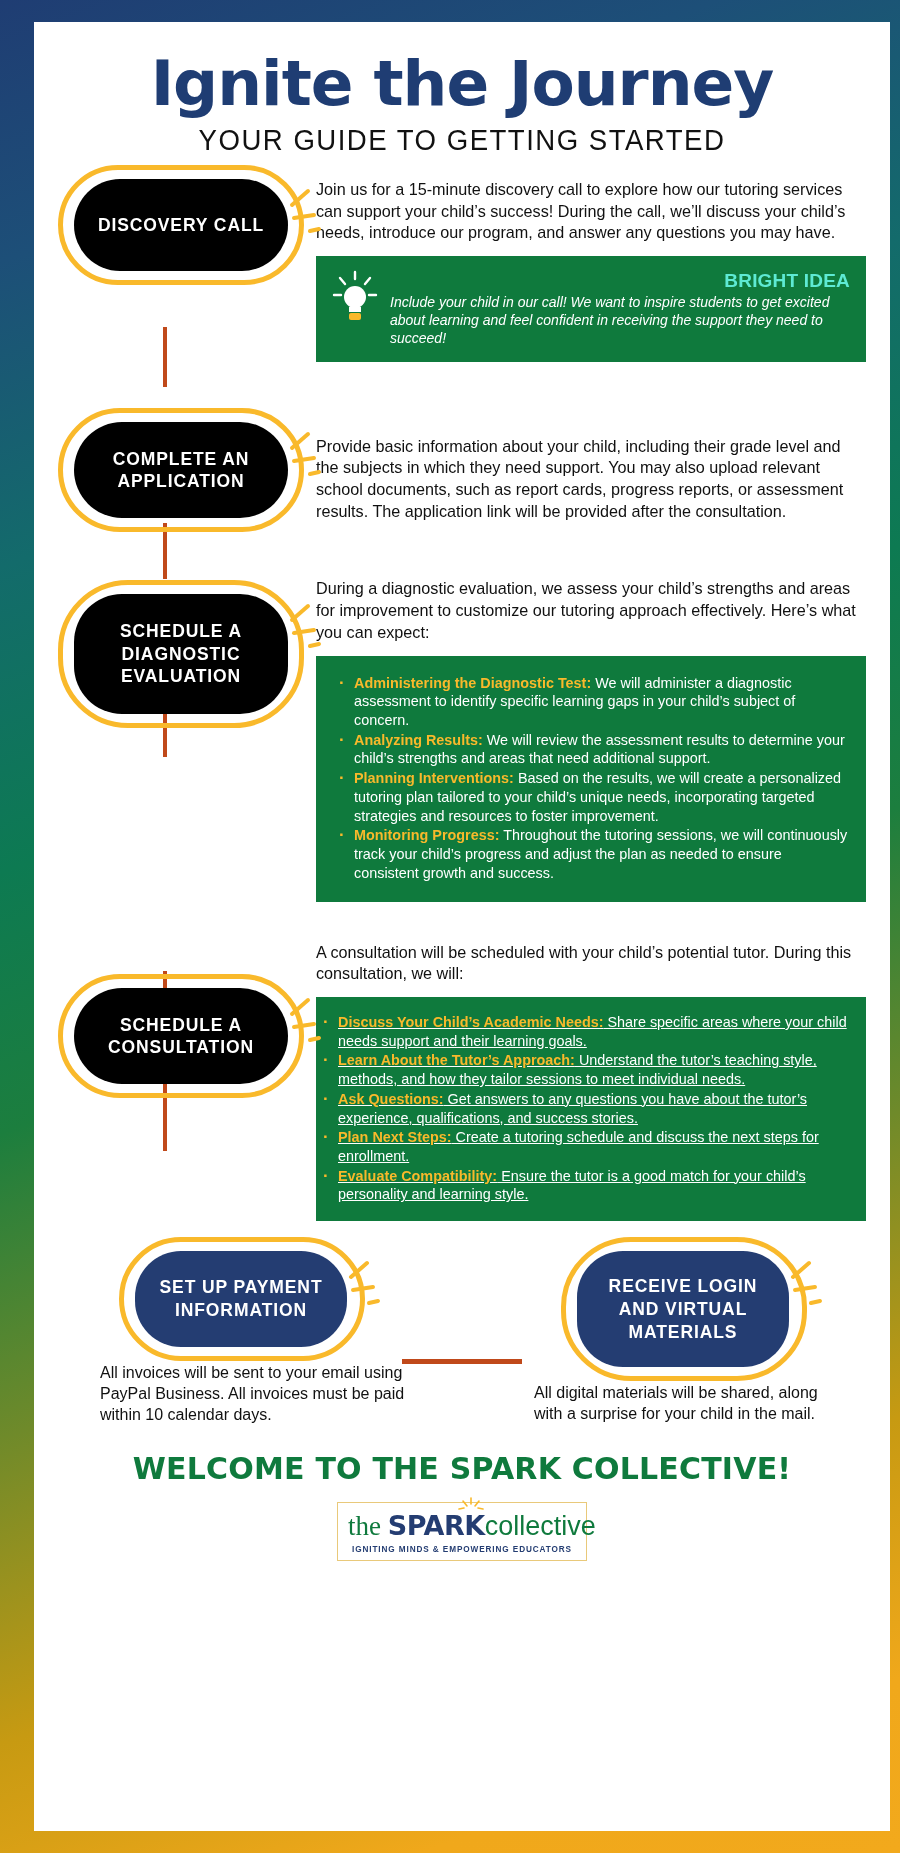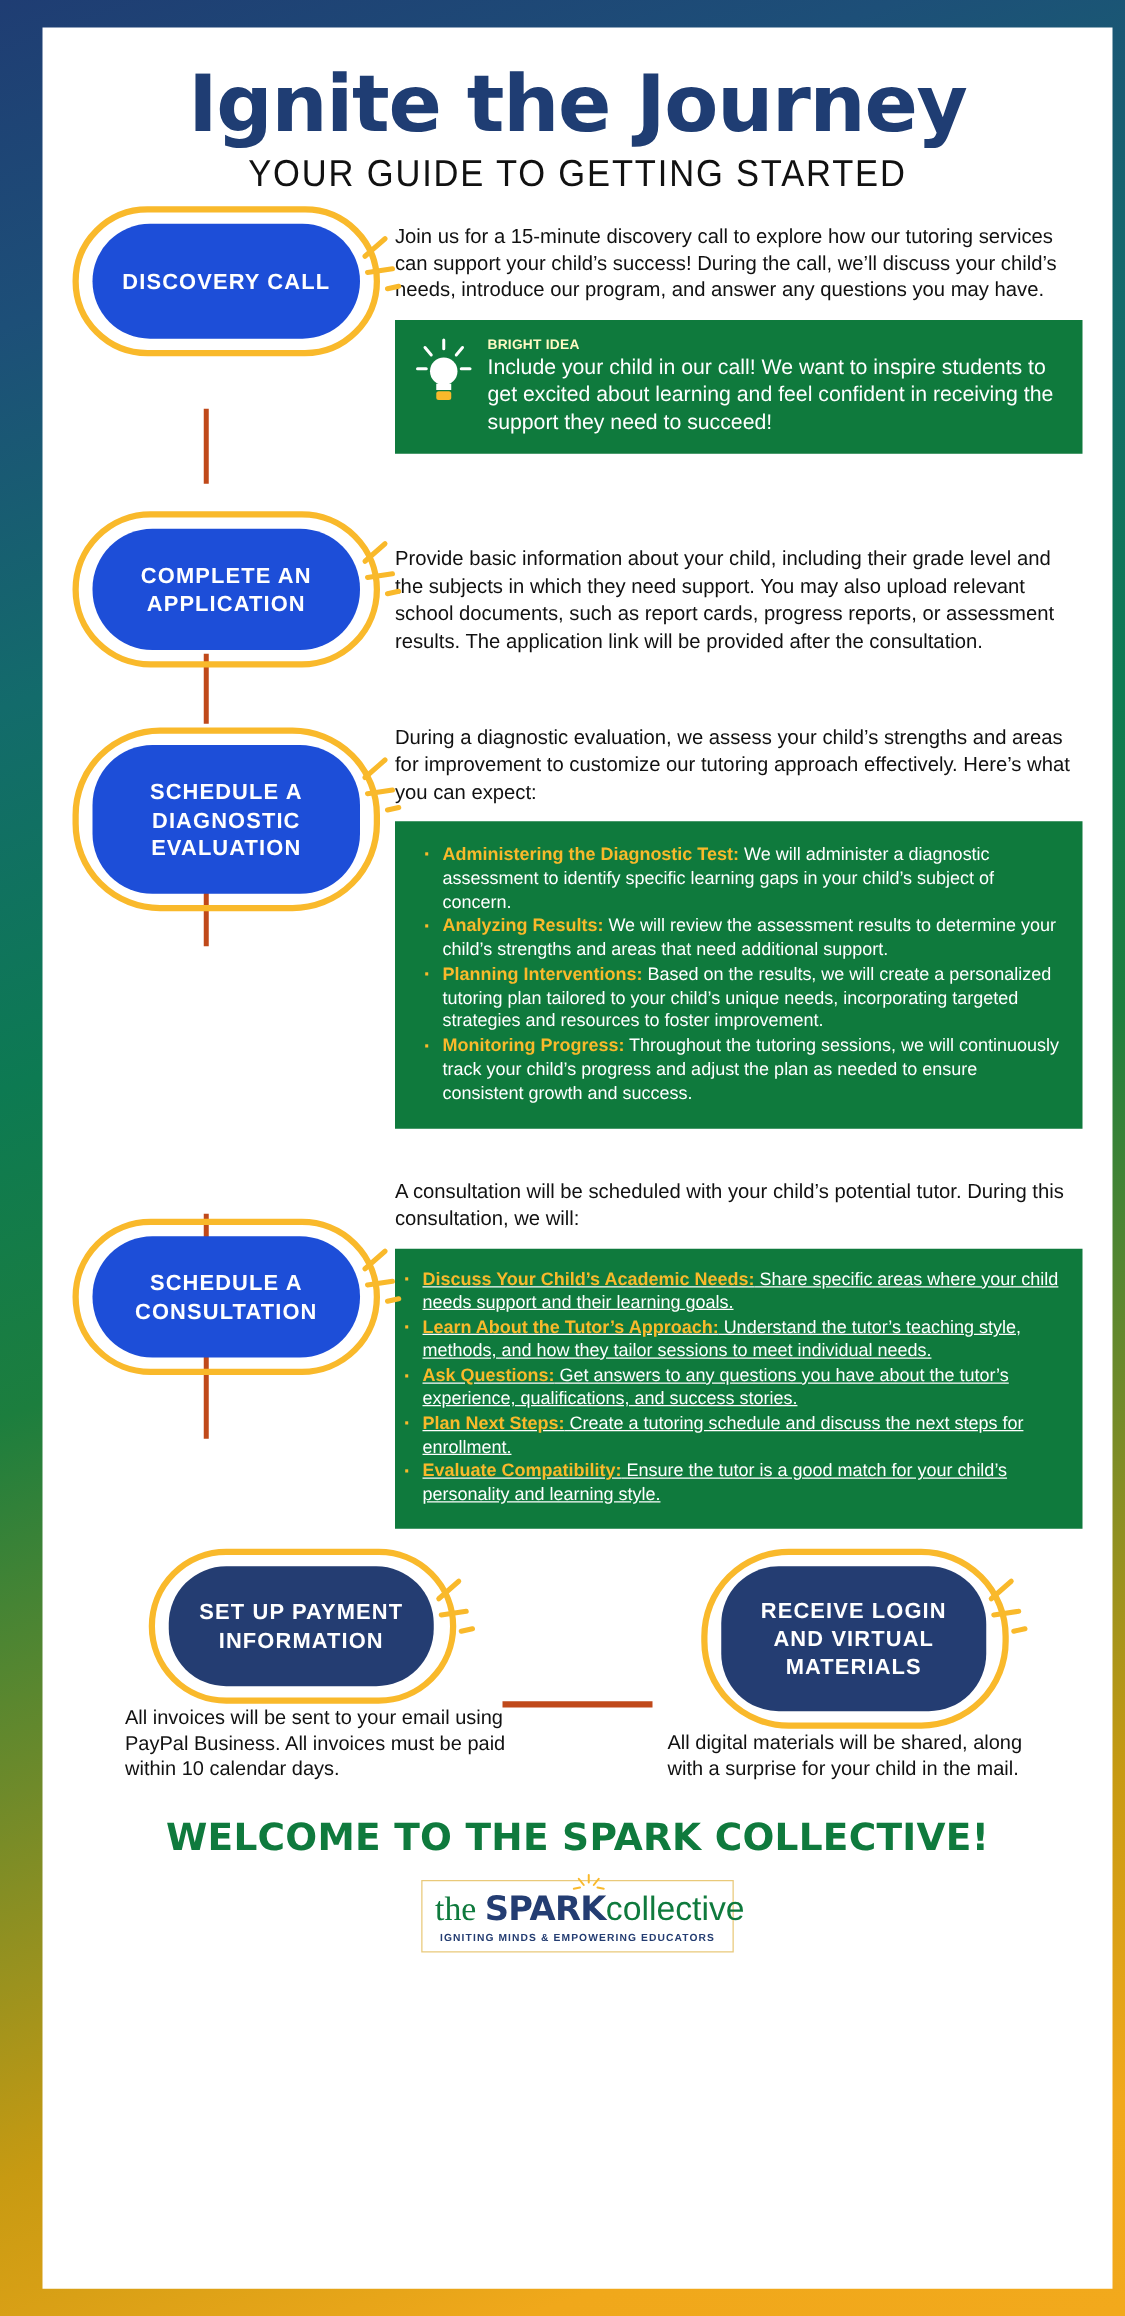--- a/index.html
+++ b/index.html
@@ -61,21 +61,21 @@
   .pill-wrap { position:relative; width:214px; }
   .pill-outline {
     position:absolute; left:-16px; top:-14px;
     width:246px; height:calc(100% + 28px);
     border:5px solid #f9b92b;
     border-radius:70px;
     box-sizing:border-box;
   }
   .pill {
     position:relative;
-    background:#1d4ed8;
+    background:#000000;
     color:#ffffff;
     border-radius:48px;
     text-align:center;
     font-size:17.5px;
     font-weight:bold;
     letter-spacing:0.9px;
     line-height:1.28;
     padding:26px 16px;
     min-height:92px;
     display:flex; align-items:center; justify-content:center;
@@ -102,31 +102,33 @@
   
   .green-box {
     background:#0f7a3d;
     color:#ffffff;
     padding:12px 14px;
     margin-top:12px;
   }
   .tip-box { display:flex; align-items:flex-start; gap:12px; padding:14px 16px; }
   .tip-text { flex:1; }
   .tip-title {
-    color:#fef9c3;
-    font-weight:bold;
-    font-size:11px;
+    color:#5eead4;
+    font-weight:bold;
+    font-size:19px;
     letter-spacing:0.2px;
     font-family:"Liberation Sans Narrow","Liberation Sans", sans-serif;
+    text-align:right;
   }
   .tip-body {
-    font-size:17px;
+    font-size:14px;
     line-height:1.3;
     margin-top:1px;
     font-family:"Liberation Sans Narrow","Liberation Sans", sans-serif;
+    font-style:italic;
   }
   .bullets { list-style:none; }
   .bullets li {
     position:relative;
     padding-left:22px;
     font-size:14.4px;
     line-height:1.3;
     margin-bottom:1px;
     font-family:"Liberation Sans Narrow","Liberation Sans", sans-serif;
   }

